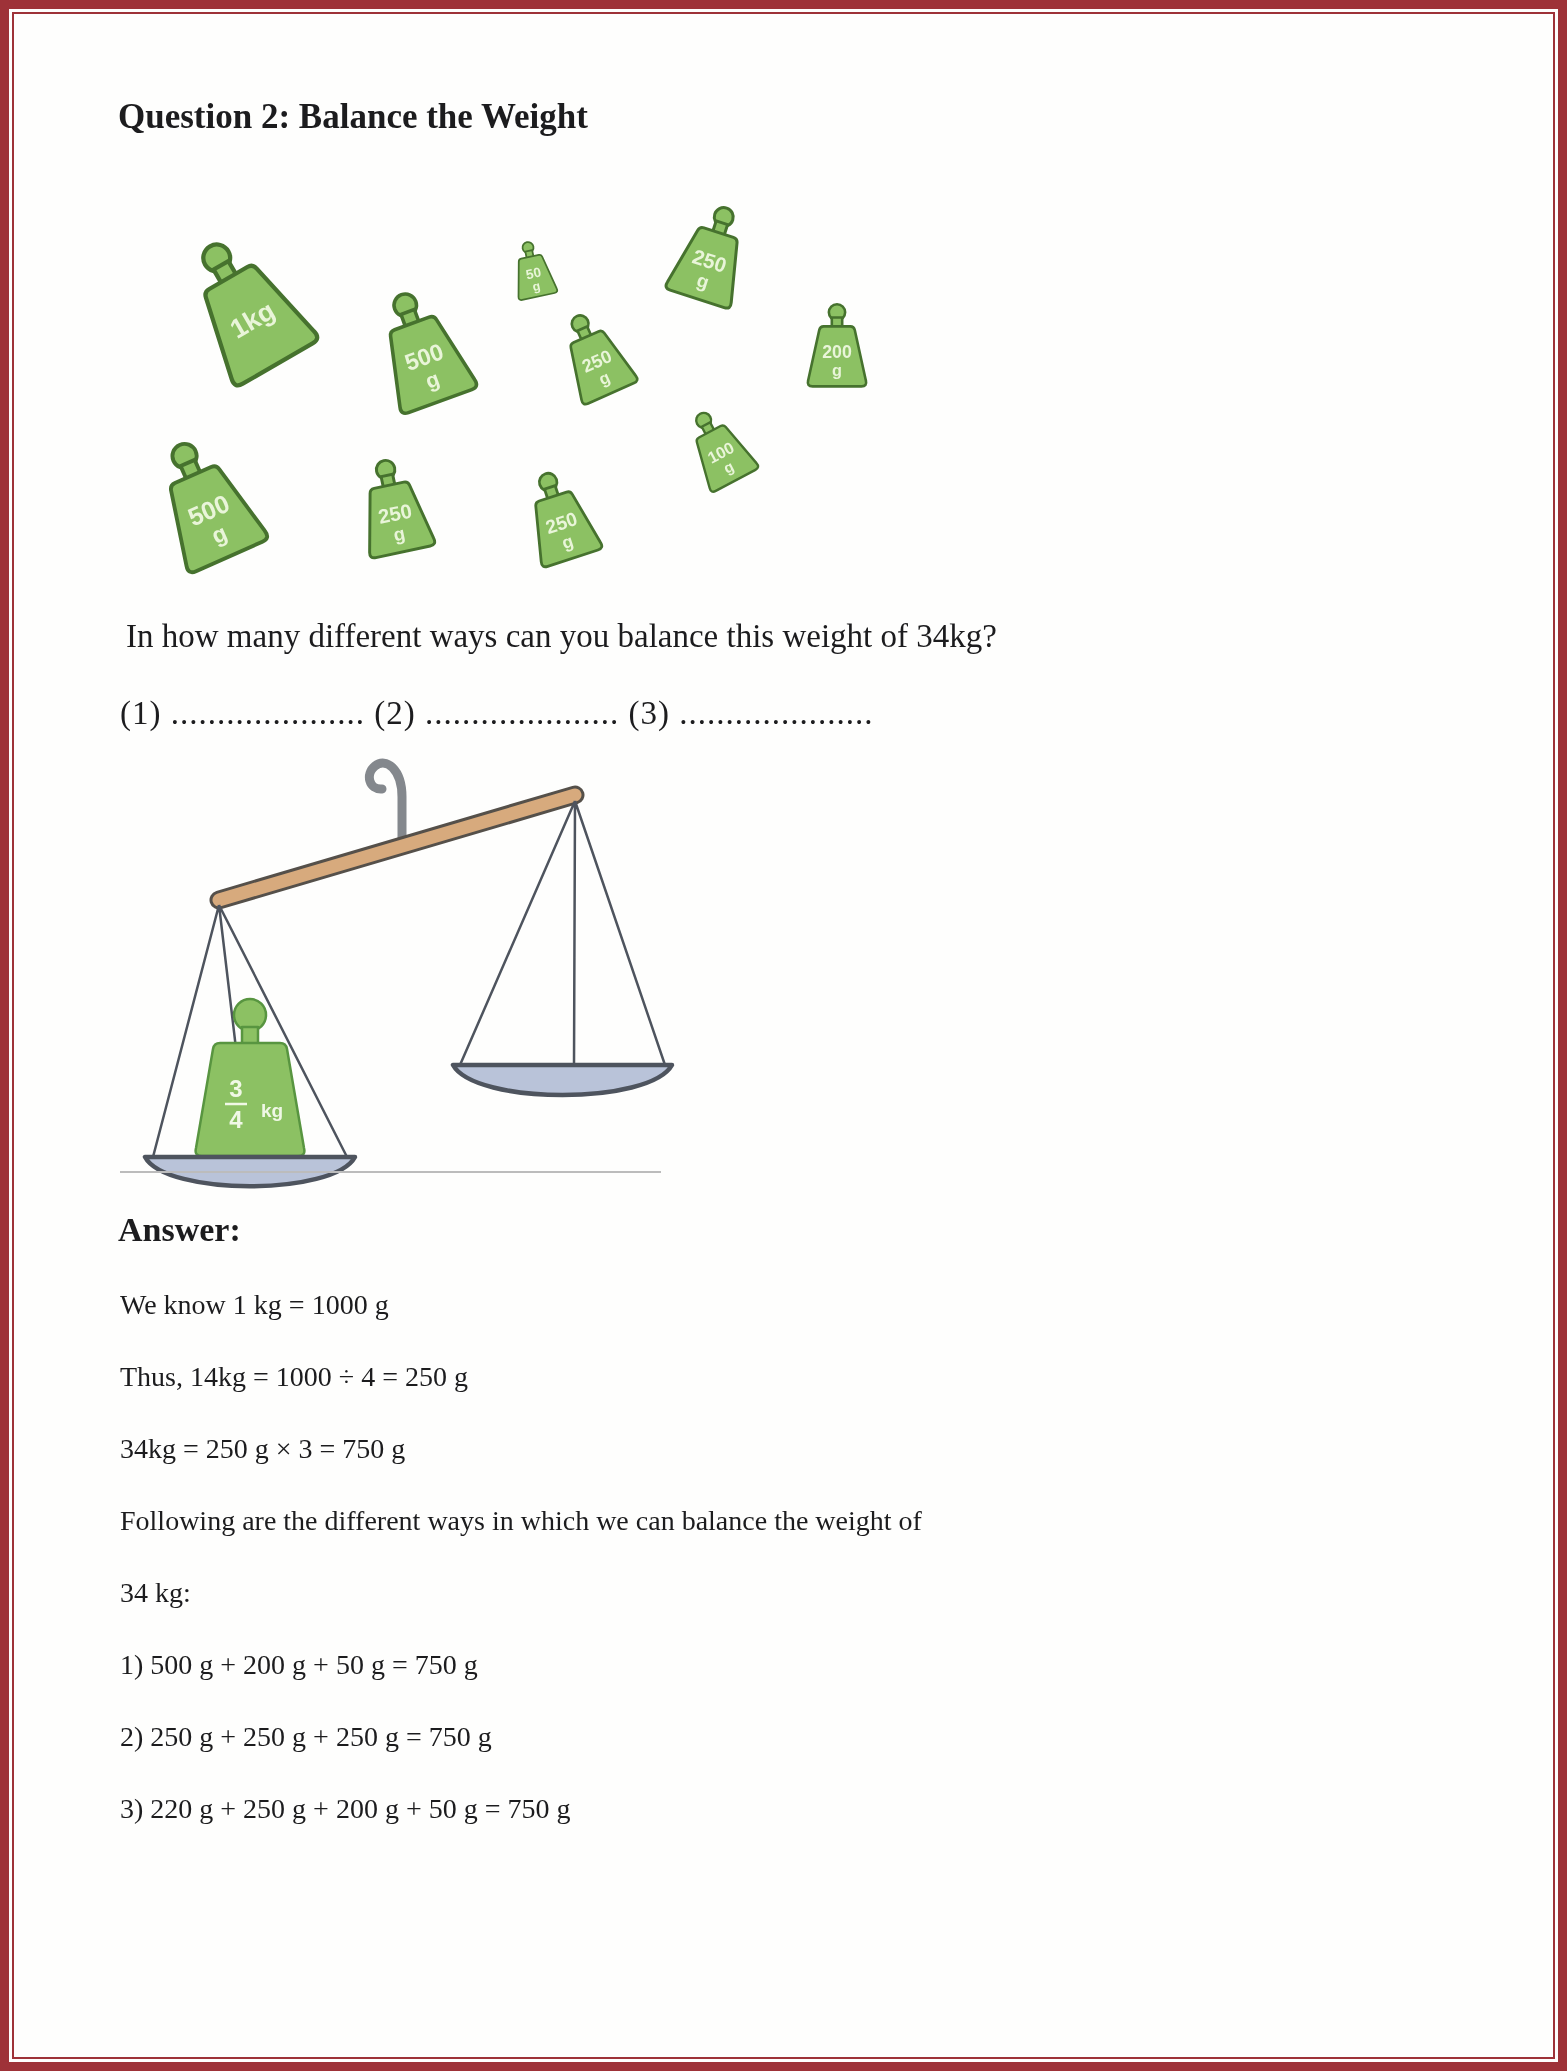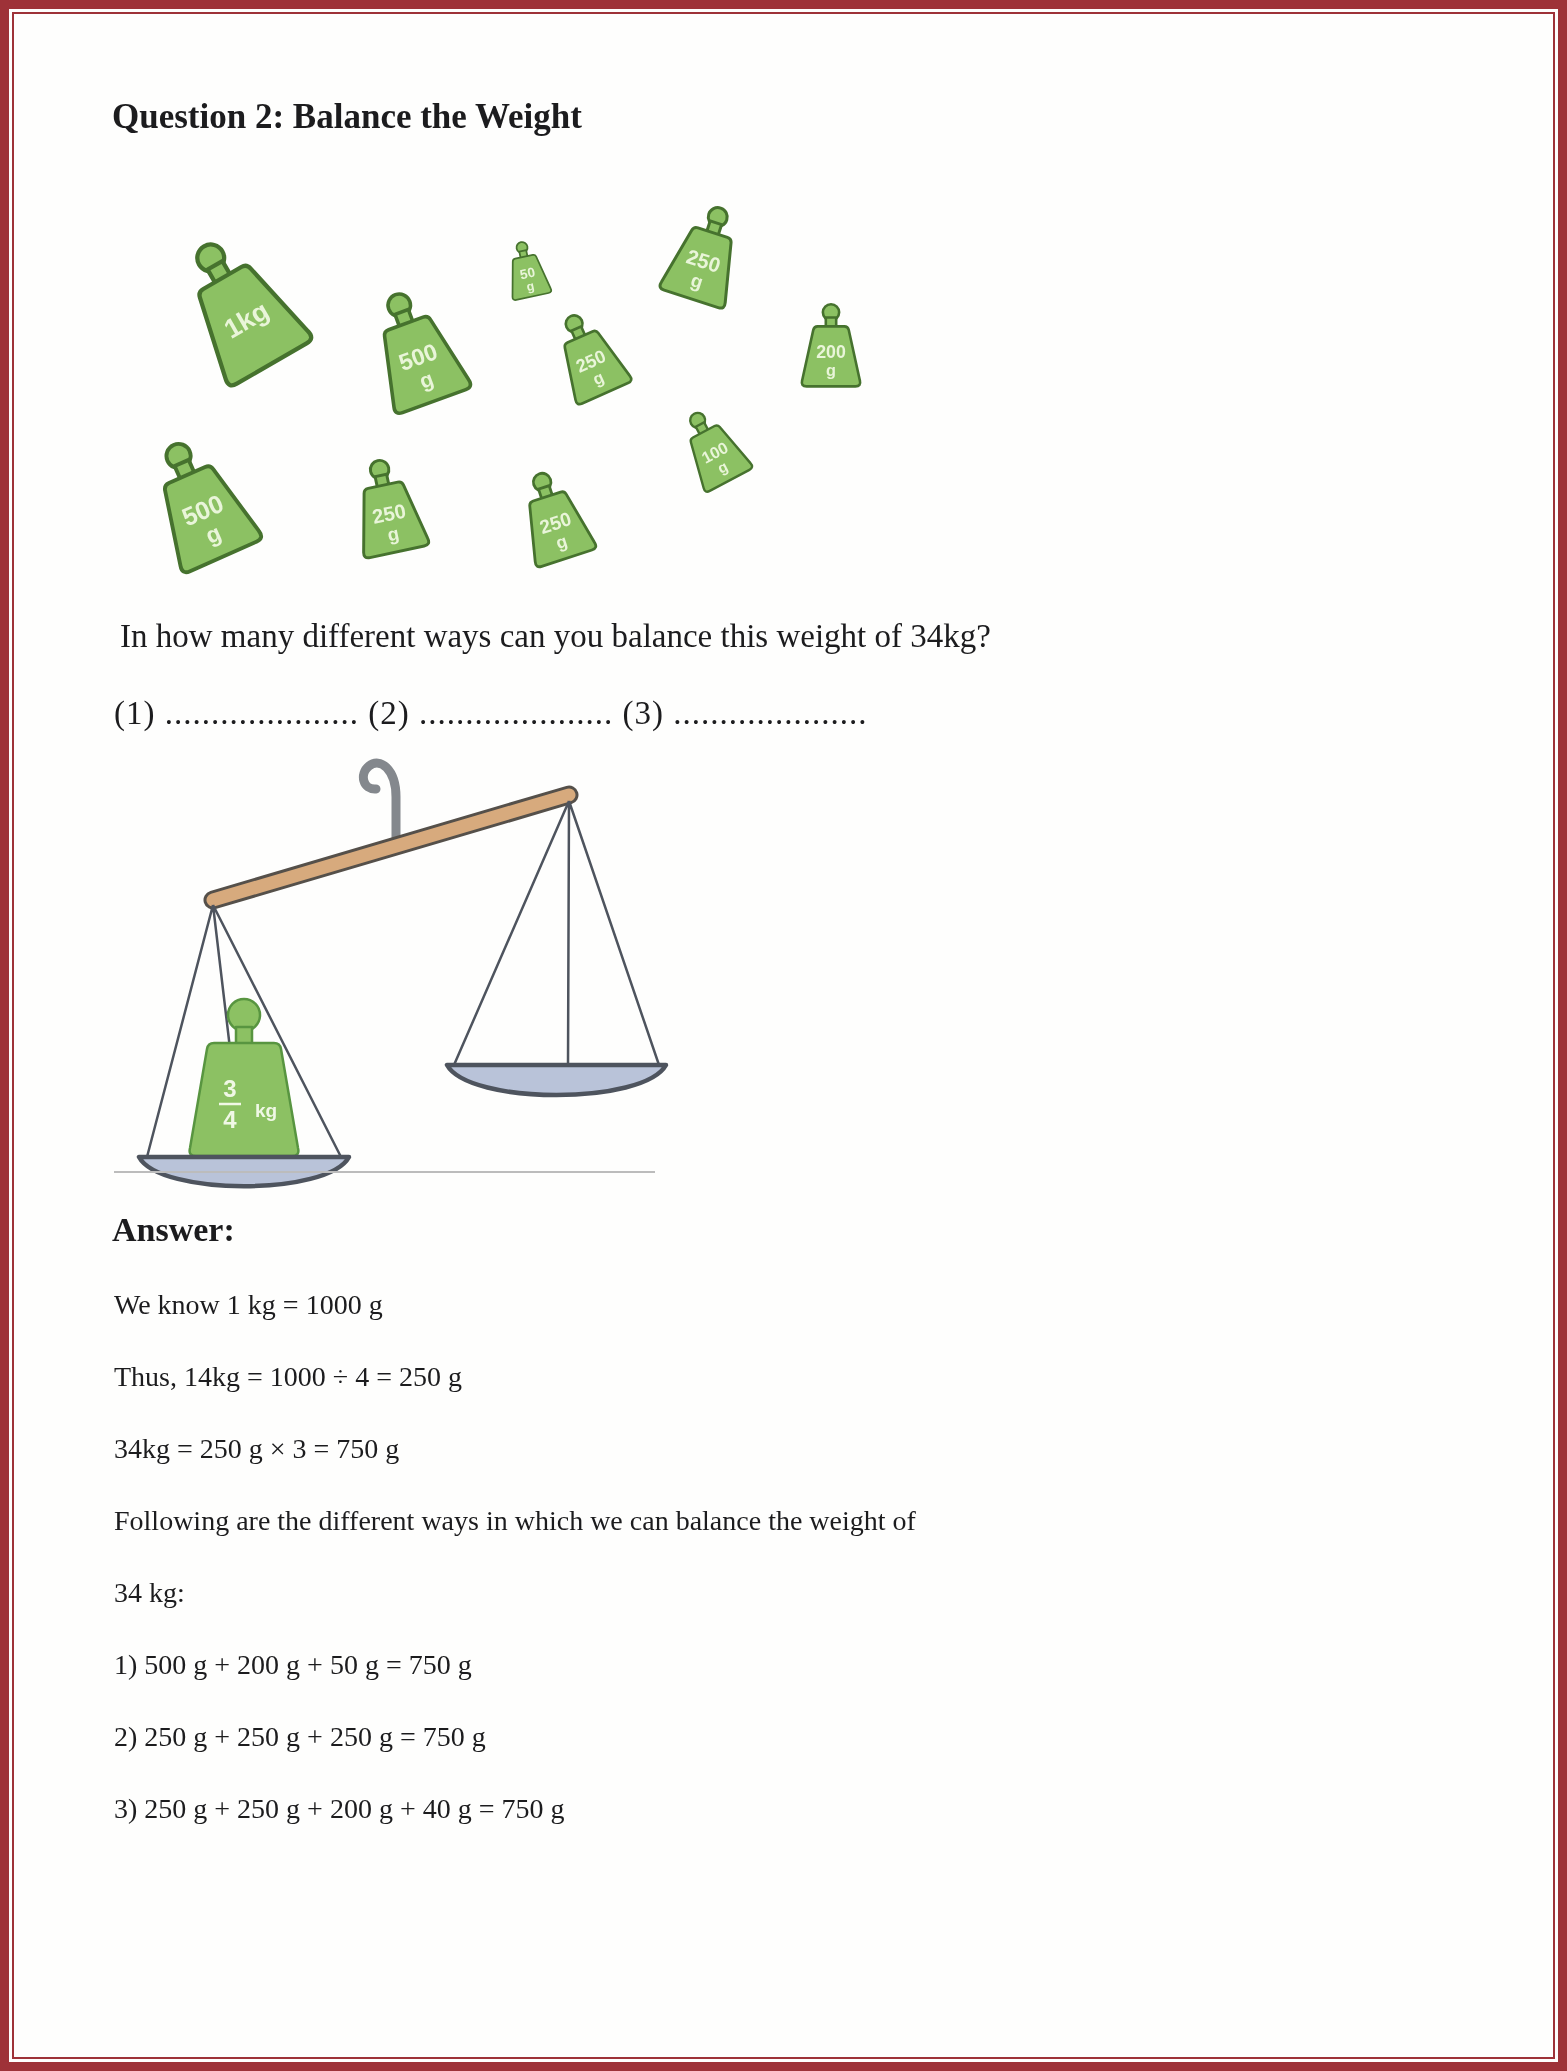--- a/index.html
+++ b/index.html
@@ -6,21 +6,21 @@
     --frame-red:#9e3238;
     --weight-green:#8cc163;
     --weight-green-dark:#46722e;
     --beam-tan:#d7aa7d;
     --pan-blue:#b9c3d9;
   }
   html,body{margin:0;padding:0;background:#fff;}
   .page{
     position:relative;width:1567px;height:2071px;box-sizing:border-box;
     background:#fefefd;border:9px solid var(--frame-red);
-    font-family:"Liberation Serif",serif;color:#1c1c1e;overflow:hidden;
+    font-family:"Liberation Serif",serif;color:#1c1c1e;overflow:hidden;padding-left:6px;
   }
   .frame-inner{position:absolute;inset:3px;border:2px solid var(--frame-red);pointer-events:none;}
   .content{position:relative;padding:88px 70px 0 103px;}
   .title{font-size:35px;font-weight:bold;margin:0;}
   
   .weights-fig{position:relative;width:810px;height:400px;margin-top:55px;}
   .w{position:absolute;}
   .w svg{width:100%;height:auto;overflow:visible;display:block;}
   .wb{fill:var(--weight-green);stroke:var(--weight-green-dark);stroke-width:3.5;stroke-linejoin:round;}
   .wt{fill:#e9f5d9;font-family:"Liberation Sans",sans-serif;font-weight:bold;text-anchor:middle;}
@@ -187,16 +187,16 @@
     </div>
 
     <p class="answer-heading">Answer:</p>
     <p class="ans-line">We know 1 kg = 1000 g</p>
     <p class="ans-line">Thus, 14kg = 1000 ÷ 4 = 250 g</p>
     <p class="ans-line">34kg = 250 g × 3 = 750 g</p>
     <p class="ans-line">Following are the different ways in which we can balance the weight of</p>
     <p class="ans-line">34 kg:</p>
     <p class="ans-line">1) 500 g + 200 g + 50 g = 750 g</p>
     <p class="ans-line">2) 250 g + 250 g + 250 g = 750 g</p>
-    <p class="ans-line">3) 250 g + 250 g + 200 g + 40 g = 750 g</p>
+    <p class="ans-line">3) 220 g + 250 g + 200 g + 50 g = 750 g</p>
 
   </div>
 </div>
 
 </body></html>

